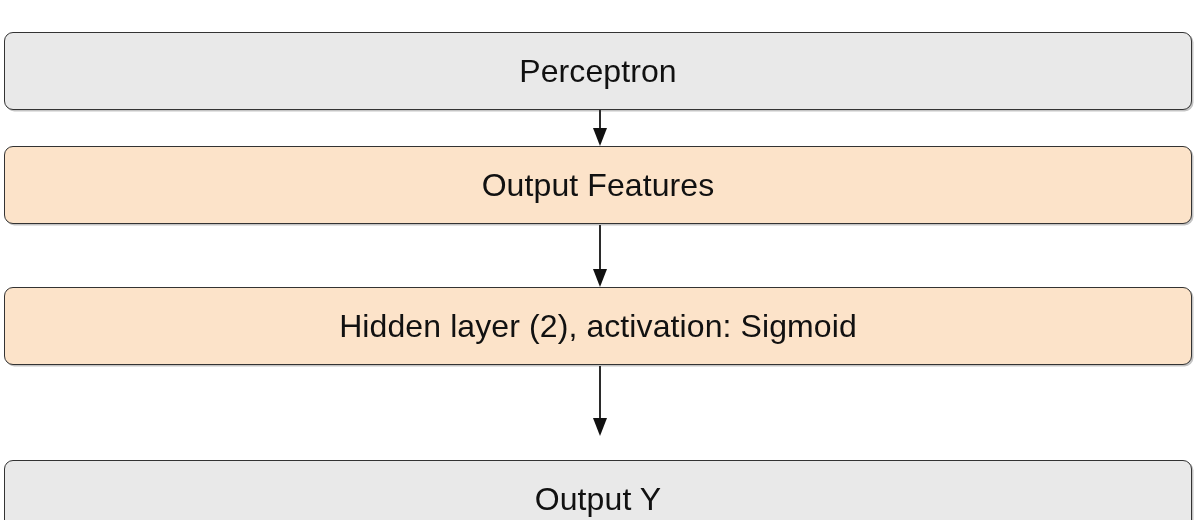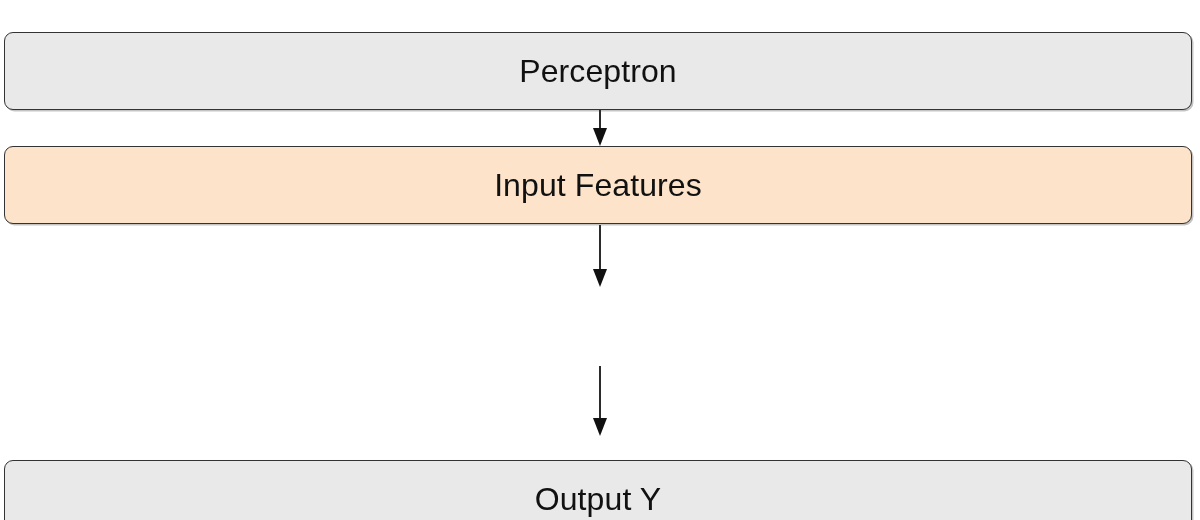--- a/index.html
+++ b/index.html
@@ -80,21 +80,24 @@
       <line class="edge-line" x1="600" y1="366" x2="600" y2="424"></line>
       <polygon class="edge-head" points="600,436 593,418 607,418"></polygon>
     </g>
   </svg>
 
   <div id="node-perceptron" class="node fill-gray">
     <span class="node-label">Perceptron</span>
   </div>
 
   <div id="node-input" class="node fill-peach">
-    <span class="node-label">Input Features</span>
+    <span class="node-label">Output Features</span>
   </div>
 
+  <div id="node-hidden" class="node fill-peach">
+    <span class="node-label">Hidden layer (2), activation: Sigmoid</span>
+  </div>
 
   <div id="node-output" class="node fill-gray">
     <span class="node-label">Output Y</span>
   </div>
 
 </div>
 
 </body></html>

